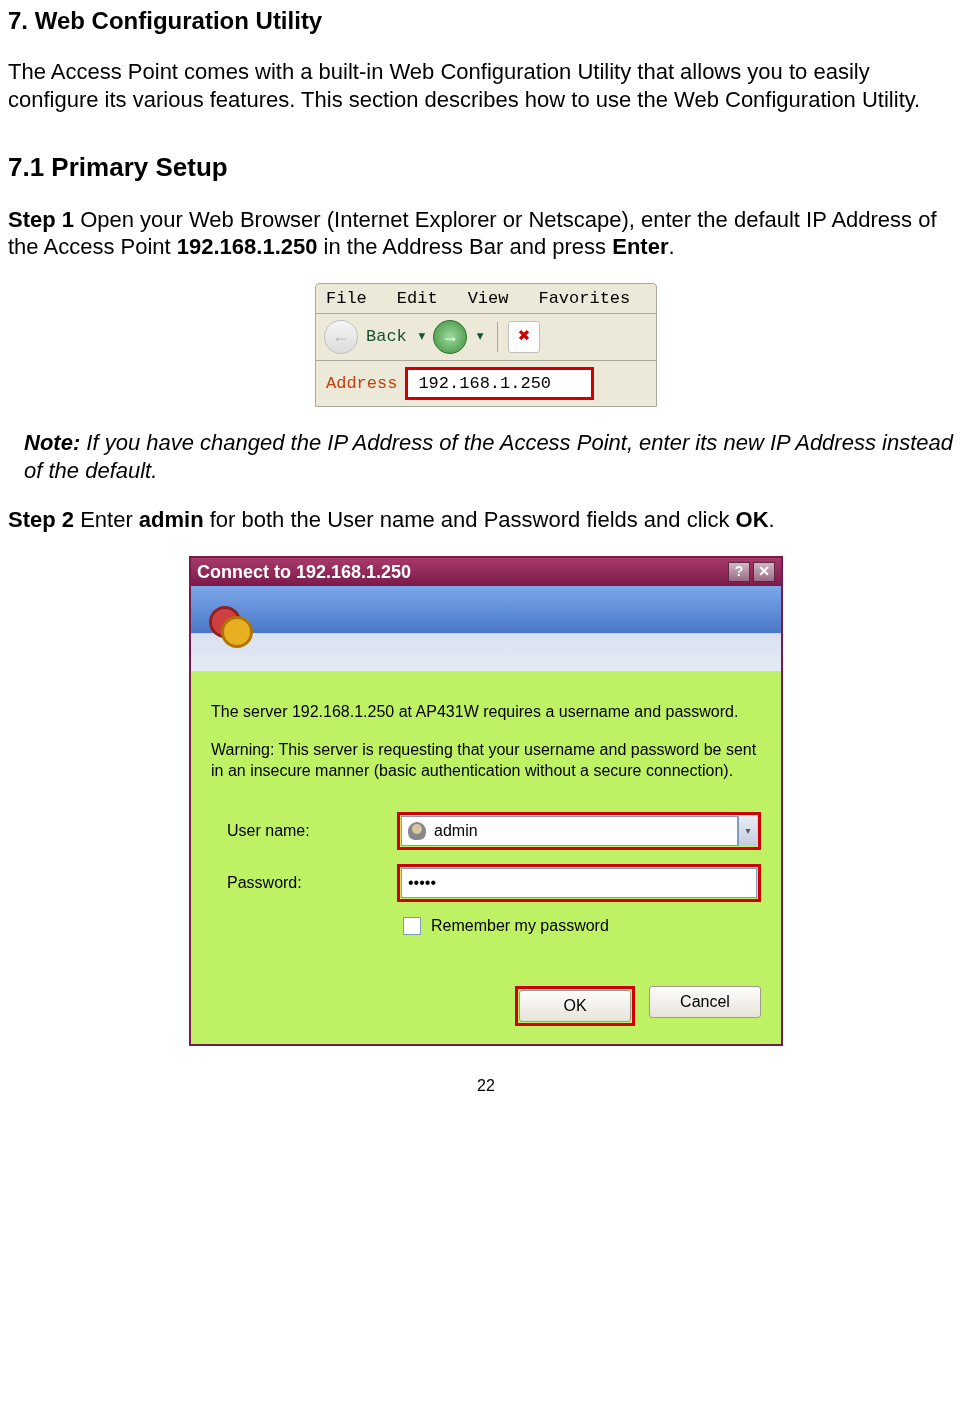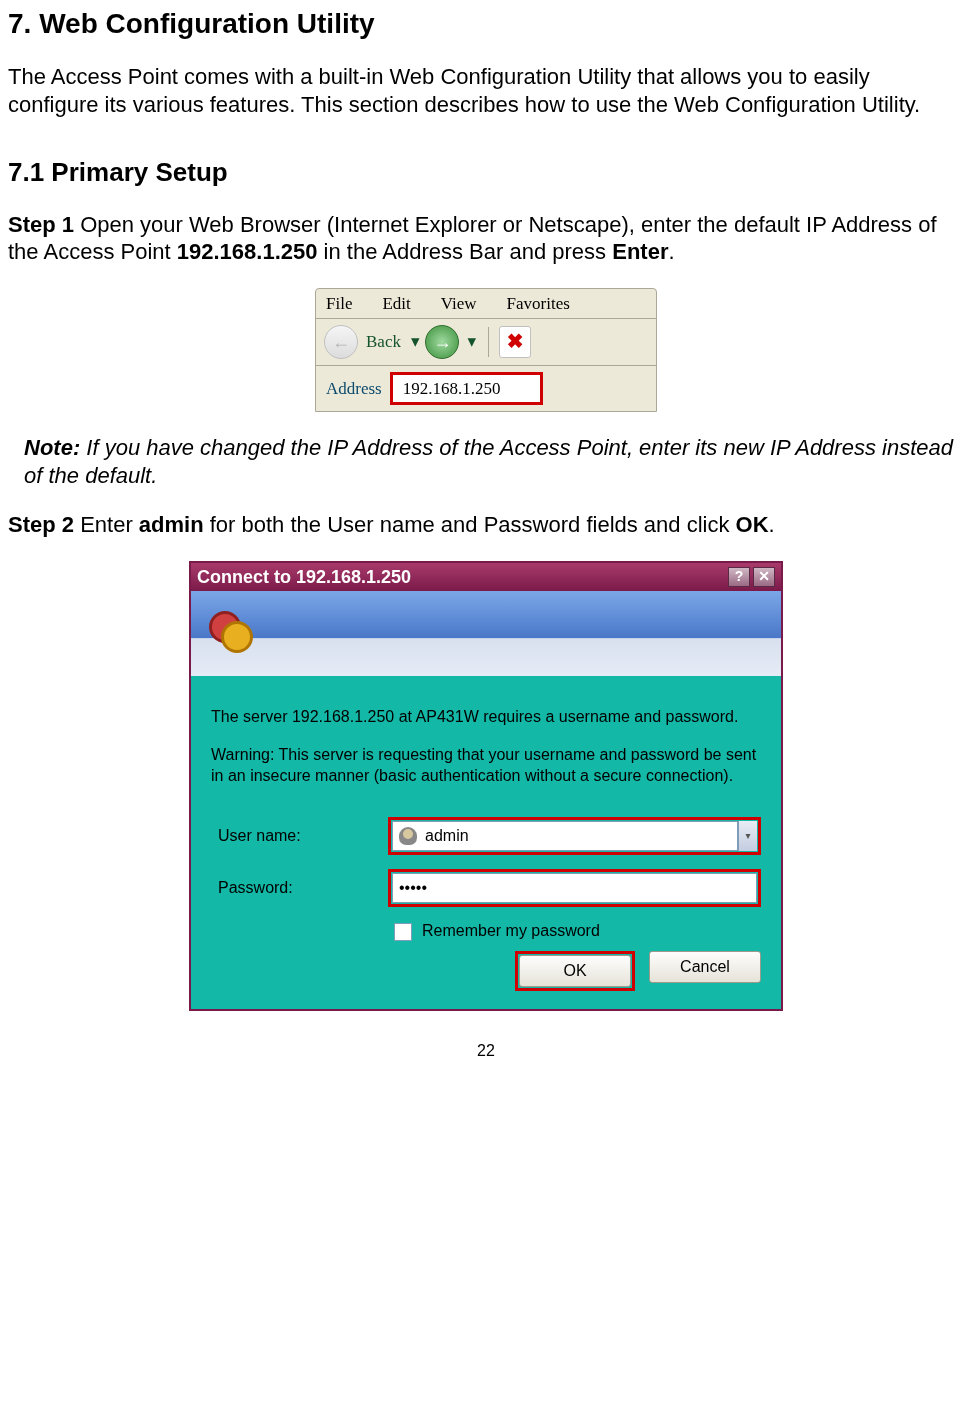--- a/index.html
+++ b/index.html
@@ -5,21 +5,21 @@
   body {
     font-family: Arial, Helvetica, sans-serif;
     margin: 0;
     padding: 0 8px;
     width: 956px;
     font-size: 22px;
     line-height: 1.25;
     color: #000;
   }
   h1 {
-    font-size: 28px;
+    font-size: 24px;
     font-weight: bold;
     margin: 6px 0 22px 0;
   }
   h2 {
     font-size: 26px;
     font-weight: bold;
     margin: 38px 0 22px 0;
   }
   .para {
     margin-bottom: 22px;
@@ -30,21 +30,21 @@
   .page-num { text-align: center; font-size: 16px; margin-top: 30px; }
 
   
   .browser-shot {
     display: inline-block;
     background: #ece9d8;
     border: 1px solid #aca899;
     border-radius: 4px 4px 0 0;
     width: 340px;
     text-align: right;
-    font-family: Liberation Serif, serif;
+    font-family: Liberation Mono, monospace;
     font-size: 17px;
     color: #000;
   }
   .menu-row {
     display: flex;
     padding: 4px 0 4px 10px;
     border-bottom: 1px solid #aca899;
   }
   .menu-row span {
     margin-right: 30px;
@@ -83,34 +83,34 @@
     display: flex; align-items: center; justify-content: center;
     color: #d00000;
     font-size: 20px;
     font-weight: bold;
   }
   .addr-row {
     display: flex;
     align-items: center;
     padding: 6px 0 6px 10px;
   }
-  .addr-label { color: #0c4a6e; margin-right: 8px; }
+  .addr-label { color: #c2410c; margin-right: 8px; }
   .addr-box {
     border: 3px solid #d00000;
     background: #fff;
     padding: 3px 40px 3px 10px;
     font-size: 17px;
   }
 
   
   .dialog {
     display: inline-block;
     width: 590px;
     border: 2px solid #7a1a4a;
-    background: #14b8a6;
+    background: #bef264;
     text-align: left;
     font-family: Tahoma, sans-serif;
     font-size: 16px;
   }
   .titlebar {
     display: flex;
     align-items: center;
     justify-content: space-between;
     background: linear-gradient(#a83a6a,#7a1a4a);
     color: #fff;
@@ -137,21 +137,21 @@
   .key1, .key2 {
     position: absolute; width: 26px; height: 26px; border-radius: 50%;
   }
   .key1 { background: #e8b020; border: 3px solid #b07500; top: 10px; left: 12px; }
   .key2 { background: #d04040; border: 3px solid #902020; top: 0; left: 0; }
   .dialog-body {
     padding: 18px 20px 14px 20px;
   }
   .dialog-body p { margin: 12px 0 16px 0; line-height: 1.35; }
   .form-area {
-    padding: 0 20px 10px 27px;
+    padding: 0 20px 10px 36px;
   }
   .form-row {
     display: flex; align-items: center; margin-bottom: 14px;
   }
   .form-label {
     width: 170px;
   }
   .input-wrap {
     border: 3px solid #d00000;
     padding: 1px;
@@ -181,21 +181,21 @@
     border-radius: 50% 50% 40% 40%;
     margin-right: 8px;
     position: relative;
   }
   .user-icon::after {
     content: "";
     position: absolute; width: 10px; height: 10px; border-radius: 50%;
     background: #d8c8a0; top: 2px; left: 4px;
   }
   .checkbox-row {
-    display: flex; align-items: flex-end; margin-left: 176px; margin-top: 4px; 
+    display: flex; align-items: center; margin-left: 176px; margin-top: 4px; margin-bottom: 40px;
   }
   .chk {
     width: 16px; height: 16px; background: #fff; border: 1px solid #7f9db9; margin-right: 10px;
   }
   .button-row {
     display: flex; justify-content: flex-end; gap: 14px; padding: 0 20px 18px 0;
   }
   .dlg-btn {
     width: 110px; height: 30px;
     background: linear-gradient(#fdfdfd,#e6e3d8);

